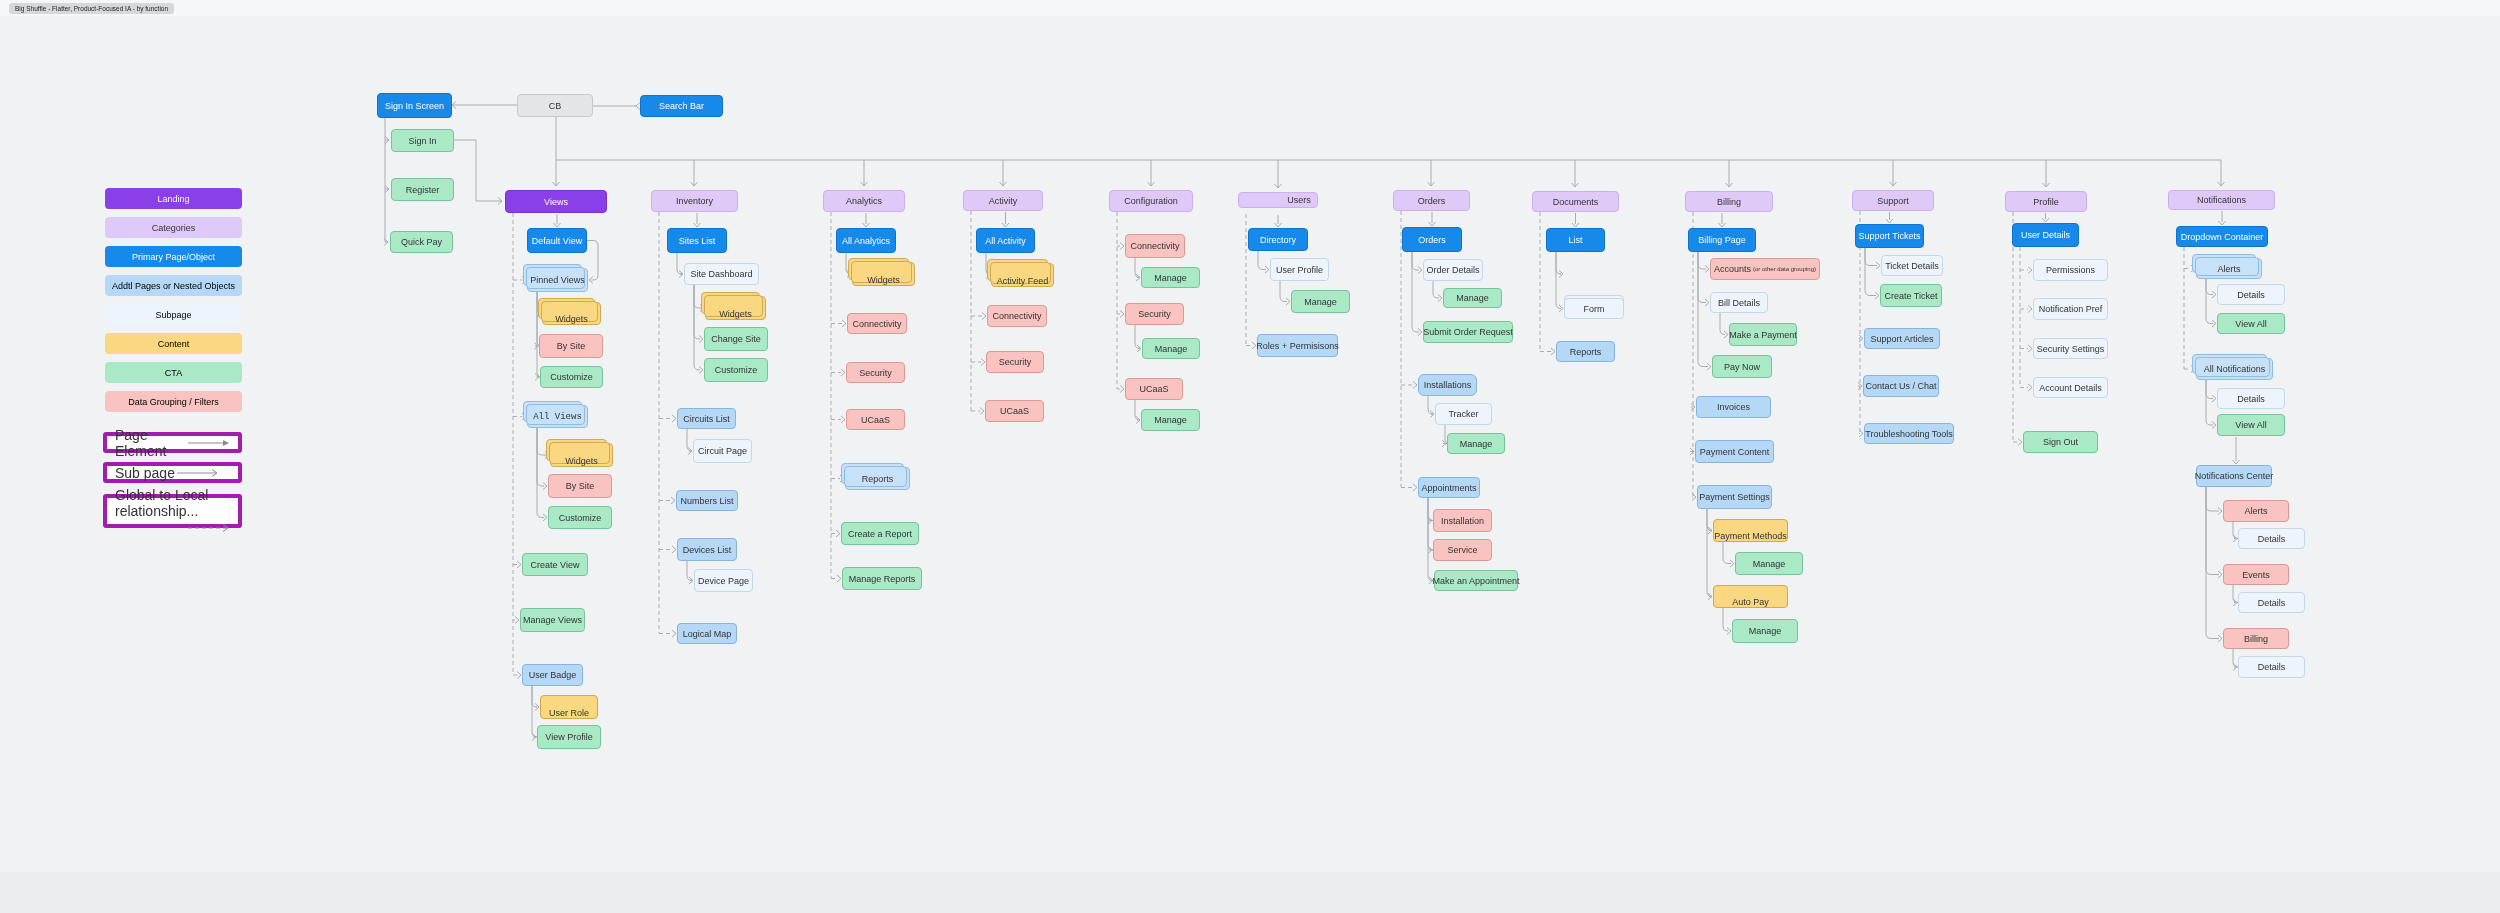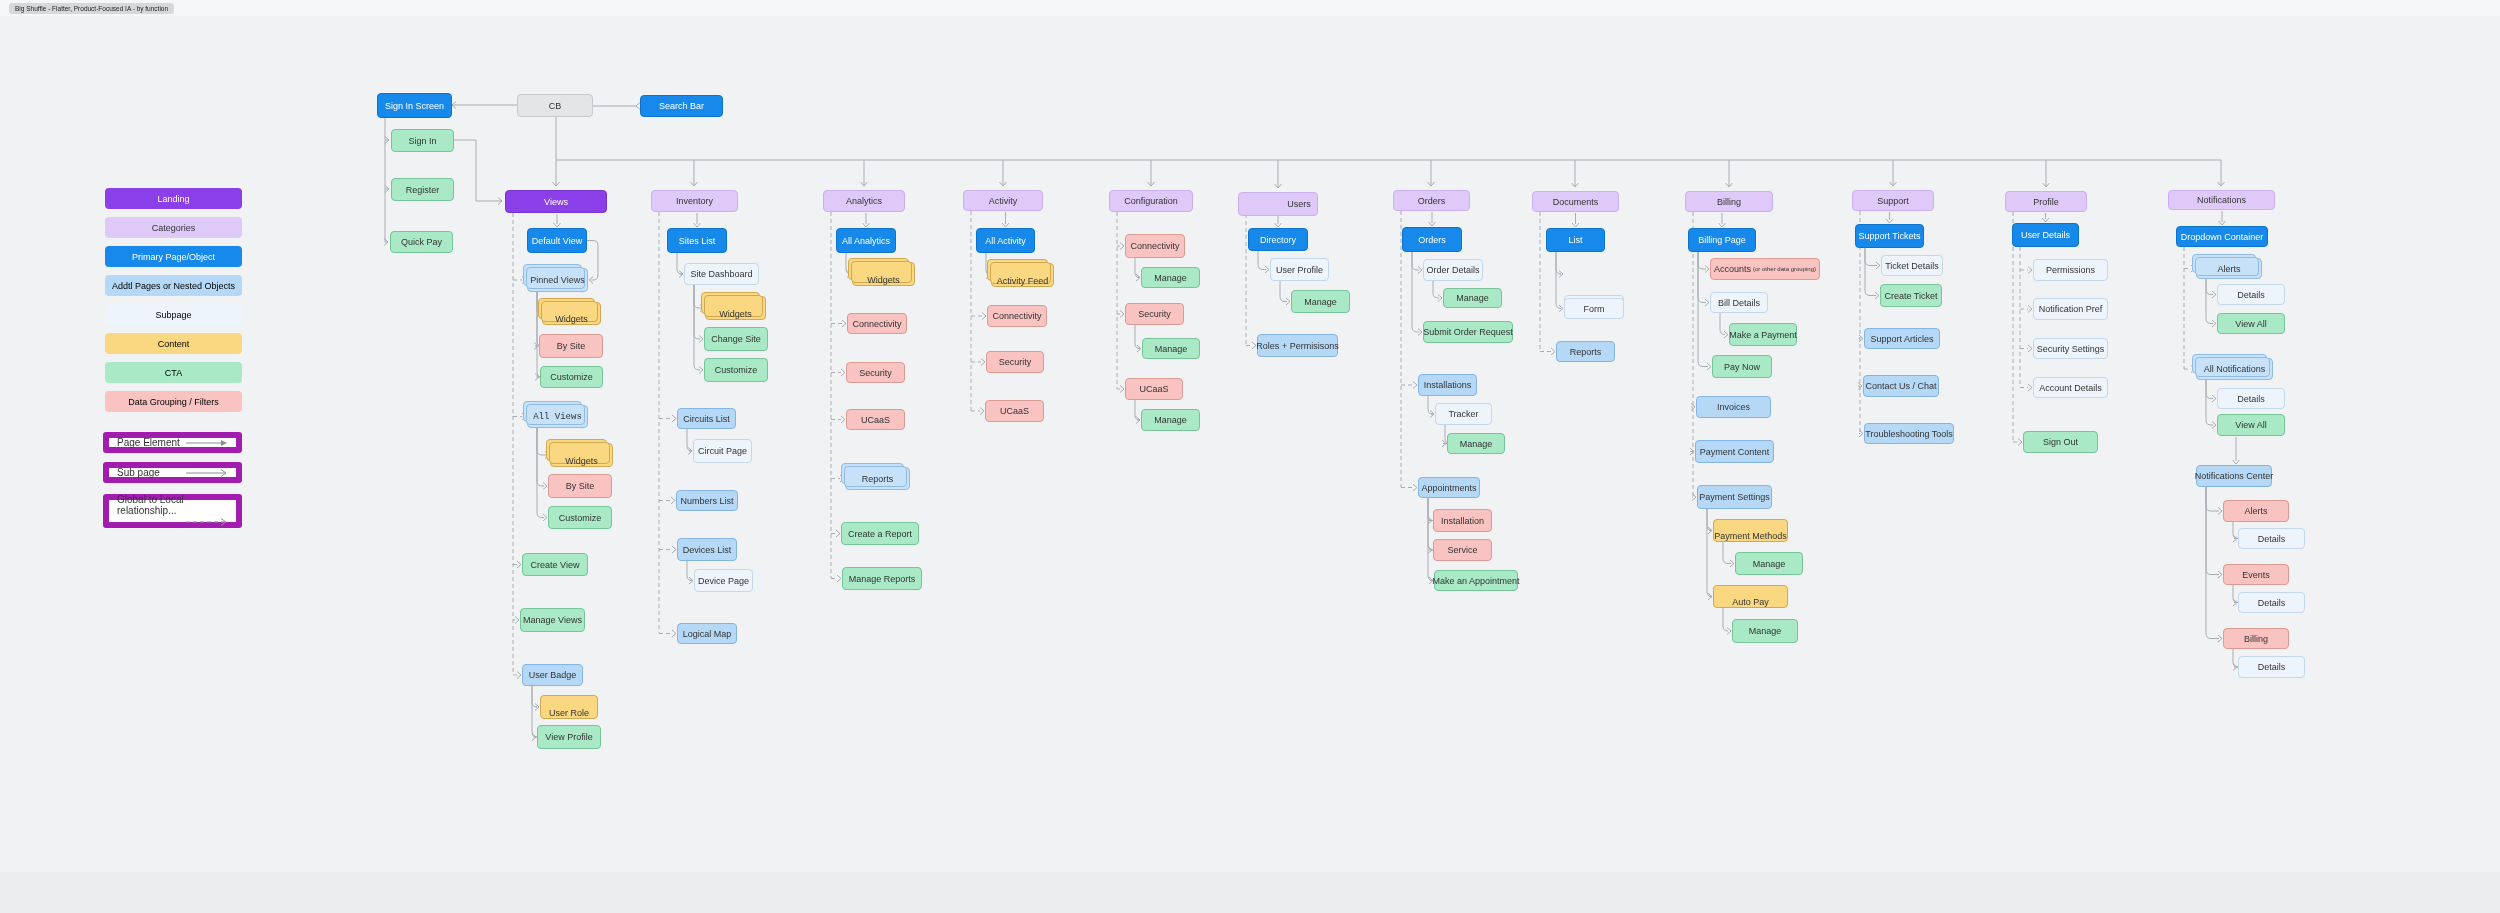--- a/index.html
+++ b/index.html
@@ -27,22 +27,22 @@
   .cta{background:#A9E9C5;border-color:#77C49B;}
   .data{background:#F8C3C0;border-color:#DB9B95;}
   .gray{background:#E4E5E7;border-color:#C7C9CD;}
   .stacked::before,.stacked::after{content:'';position:absolute;border-radius:4px;
     background:inherit;border:1px solid;border-color:inherit;z-index:-1;}
   .stacked::before{left:-5px;top:-5px;right:5px;bottom:5px;}
   .stacked::after{left:-2px;top:-2px;right:2px;bottom:2px;}
   .lg{position:absolute;box-sizing:border-box;left:105px;width:137px;height:21px;border-radius:4px;
     display:flex;align-items:center;justify-content:center;font-size:9px;border:1px solid transparent;}
   .relbox{position:absolute;box-sizing:border-box;left:103px;width:139px;background:#FEFEFE;
-    border:6px solid #a21caf;border-radius:3px;display:flex;align-items:center;
-    padding:0 8px;font-size:10px;color:#333;justify-content:space-between;}
+    border:4px solid #a21caf;border-radius:3px;display:flex;align-items:center;
+    padding:0 8px;font-size:14px;color:#333;justify-content:flex-start;}
   .relbox svg{flex:none;}
   .relbox .rl{stroke:#8A8E93;stroke-width:1;fill:none;}
   .rel3-inner{display:flex;flex-direction:column;width:100%;}
   .rel3-inner .r3a{text-align:right;margin-top:1px;}
 </style>
 </head>
 <body>
 
 <div id="stage">
   <div id="topbar"></div>
@@ -304,21 +304,21 @@
       </div>
       <div class="node cat" style="left: 823px; top: 190px; width: 82px; height: 22px;">
         <span class="lbl">Analytics</span>
       </div>
       <div class="node cat" style="left: 963px; top: 190px; width: 80px; height: 21px;">
         <span class="lbl">Activity</span>
       </div>
       <div class="node cat" style="left: 1109px; top: 190px; width: 84px; height: 22px;">
         <span class="lbl">Configuration</span>
       </div>
-      <div class="node cat" style="left: 1238px; top: 192px; width: 80px; height: 24px; padding-left: 42px;">
+      <div class="node cat" style="left: 1238px; top: 192px; width: 80px; height: 16px; padding-left: 42px;">
         <span class="lbl">Users</span>
       </div>
       <div class="node cat" style="left: 1393px; top: 190px; width: 77px; height: 21px;">
         <span class="lbl">Orders</span>
       </div>
       <div class="node cat" style="left: 1532px; top: 191px; width: 87px; height: 21px;">
         <span class="lbl">Documents</span>
       </div>
       <div class="node cat" style="left: 1685px; top: 191px; width: 88px; height: 21px;">
         <span class="lbl">Billing</span>
@@ -481,21 +481,21 @@
       </div>
       <div class="node sub" style="left: 1423px; top: 259px; width: 60px; height: 22px;">
         <span class="lbl">Order Details</span>
       </div>
       <div class="node cta" style="left: 1443px; top: 288px; width: 59px; height: 20px;">
         <span class="lbl">Manage</span>
       </div>
       <div class="node cta" style="left: 1423px; top: 321px; width: 90px; height: 22px;">
         <span class="lbl">Submit Order Request</span>
       </div>
-      <div class="node addl" style="left: 1418px; top: 374px; width: 59px; height: 22px;">
+      <div class="node addl" style="left: 1418px; top: 374px; width: 59px; height: 22px; border-radius: 6px;">
         <span class="lbl">Installations</span>
       </div>
       <div class="node sub" style="left: 1435px; top: 403px; width: 57px; height: 22px;">
         <span class="lbl">Tracker</span>
       </div>
       <div class="node cta" style="left: 1447px; top: 433px; width: 58px; height: 21px;">
         <span class="lbl">Manage</span>
       </div>
       <div class="node addl" style="left: 1418px; top: 477px; width: 62px; height: 21px;">
         <span class="lbl">Appointments</span>

